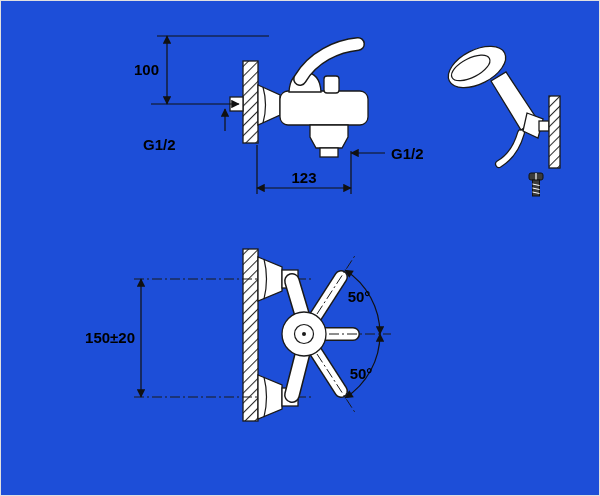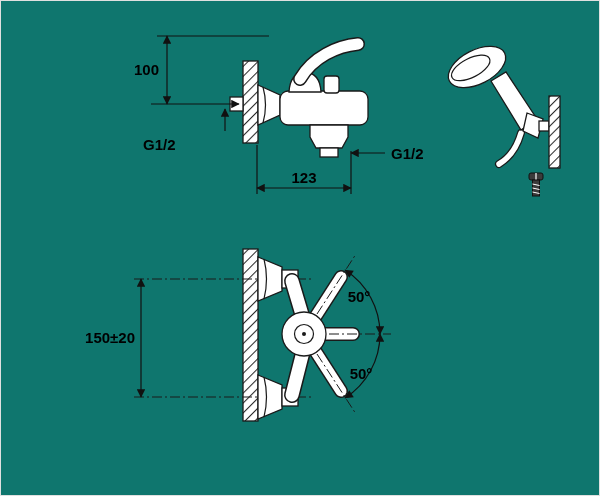--- a/index.html
+++ b/index.html
@@ -5,21 +5,21 @@
   html, body {
     margin: 0;
     padding: 0;
     background: #ffffff;
     font-family: "Liberation Sans", sans-serif;
   }
   .page {
     position: relative;
     width: 600px;
     height: 496px;
-    background: #0f766e;
+    background: #1d4ed8;
     border: 1px solid #e0e0e0;
     box-sizing: border-box;
     overflow: hidden;
   }
   svg { display: block; }
   .dim-label {
     font-family: "Liberation Sans", sans-serif;
     font-weight: 700;
     font-size: 15px;
     fill: #000000;

